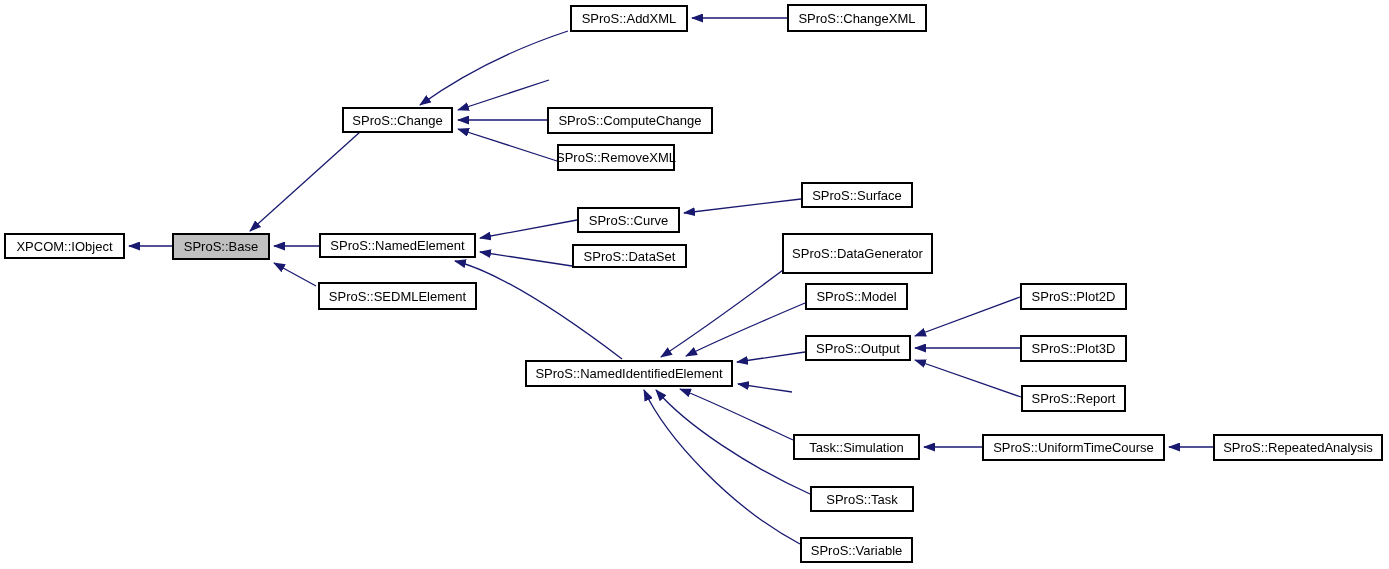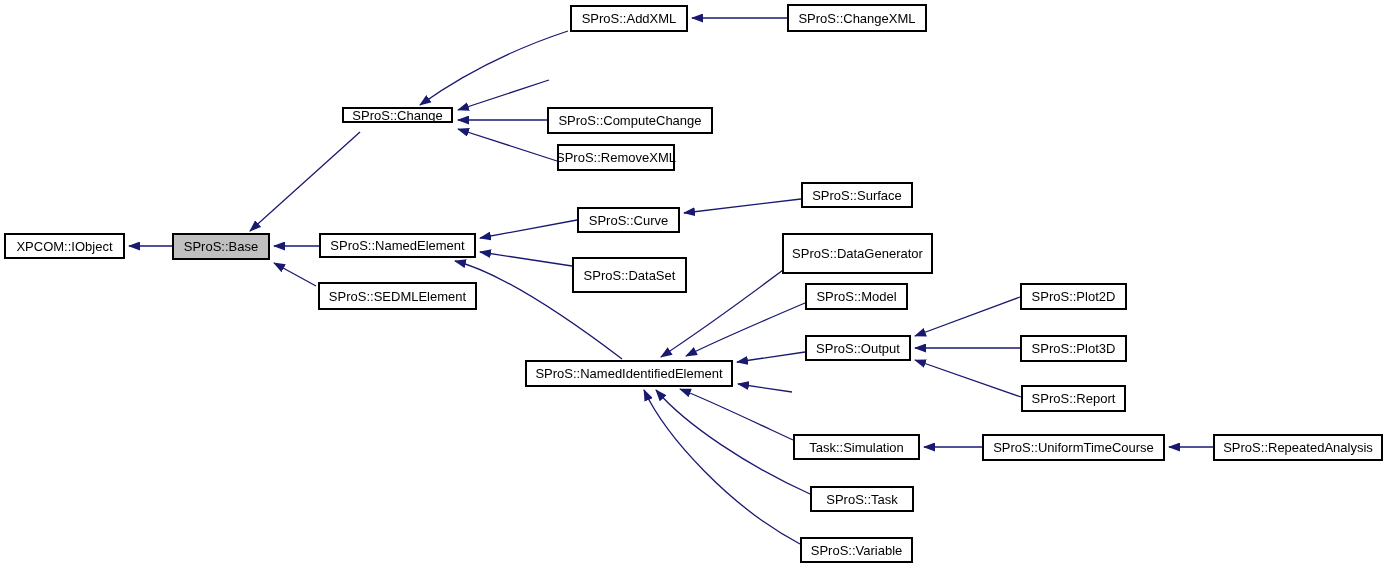--- a/index.html
+++ b/index.html
@@ -71,28 +71,28 @@
     <path class="edge" marker-end="url(#arrow)" d="M1020,348 L915,348"></path>
     <path class="edge" marker-end="url(#arrow)" d="M1021,397 L915,360"></path>
     <path class="edge" marker-end="url(#arrow)" d="M982,447 L924,447"></path>
     <path class="edge" marker-end="url(#arrow)" d="M1213,447 L1169,447"></path>
   </svg>
 
   <div class="node" style="left:4px;top:233px;width:121px;height:26px">XPCOM::IObject</div>
   <div class="node highlight" style="left:172px;top:233px;width:98px;height:27px">SProS::Base</div>
   <div class="node" style="left:319px;top:233px;width:157px;height:25px">SProS::NamedElement</div>
   <div class="node" style="left:318px;top:282px;width:159px;height:28px">SProS::SEDMLElement</div>
-  <div class="node" style="left:342px;top:107px;width:111px;height:16px">SProS::Change</div>
+  <div class="node" style="left:342px;top:107px;width:111px;height:26px">SProS::Change</div>
   <div class="node" style="left:570px;top:5px;width:118px;height:27px">SProS::AddXML</div>
   <div class="node" style="left:787px;top:4px;width:140px;height:28px">SProS::ChangeXML</div>
   <div class="node" style="left:547px;top:107px;width:166px;height:27px">SProS::ComputeChange</div>
   <div class="node" style="left:557px;top:144px;width:118px;height:27px">SProS::RemoveXML</div>
   <div class="node" style="left:577px;top:207px;width:103px;height:26px">SProS::Curve</div>
   <div class="node" style="left:801px;top:182px;width:112px;height:26px">SProS::Surface</div>
-  <div class="node" style="left:572px;top:257px;width:115px;height:36px">SProS::DataSet</div>
+  <div class="node" style="left:572px;top:244px;width:115px;height:24px">SProS::DataSet</div>
   <div class="node" style="left:782px;top:233px;width:151px;height:41px">SProS::DataGenerator</div>
   <div class="node" style="left:805px;top:283px;width:103px;height:27px">SProS::Model</div>
   <div class="node" style="left:805px;top:335px;width:106px;height:26px">SProS::Output</div>
   <div class="node" style="left:525px;top:360px;width:208px;height:27px">SProS::NamedIdentifiedElement</div>
   <div class="node" style="left:793px;top:434px;width:127px;height:26px">Task::Simulation</div>
   <div class="node" style="left:810px;top:486px;width:104px;height:26px">SProS::Task</div>
   <div class="node" style="left:800px;top:537px;width:113px;height:26px">SProS::Variable</div>
   <div class="node" style="left:1020px;top:283px;width:107px;height:27px">SProS::Plot2D</div>
   <div class="node" style="left:1020px;top:335px;width:107px;height:27px">SProS::Plot3D</div>
   <div class="node" style="left:1021px;top:385px;width:105px;height:27px">SProS::Report</div>

